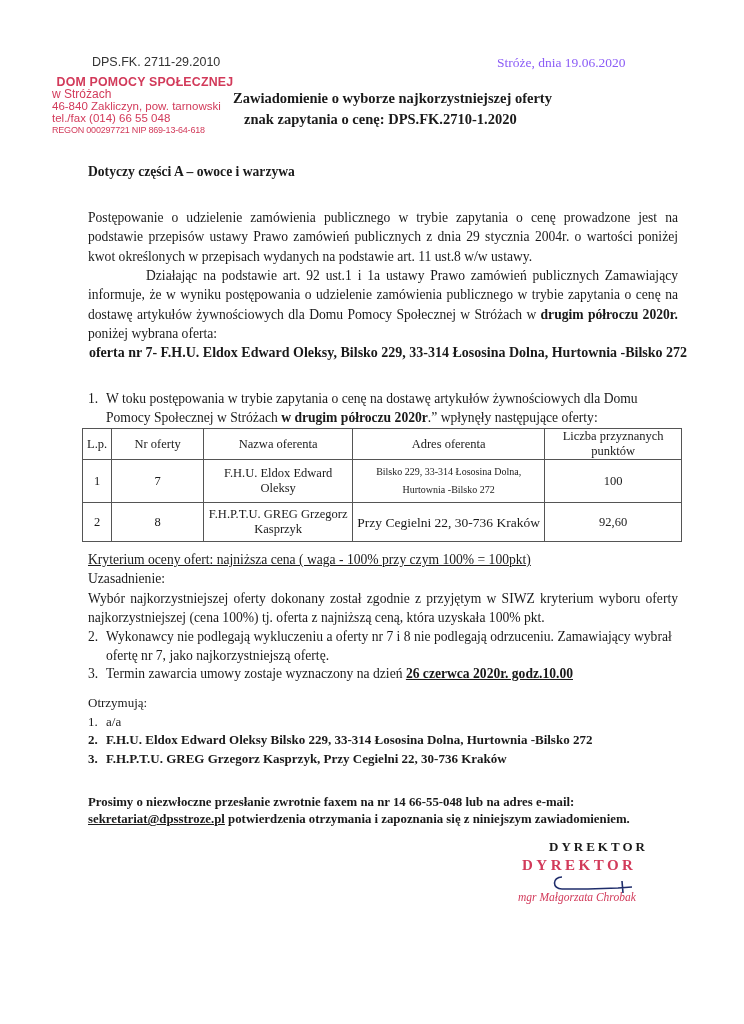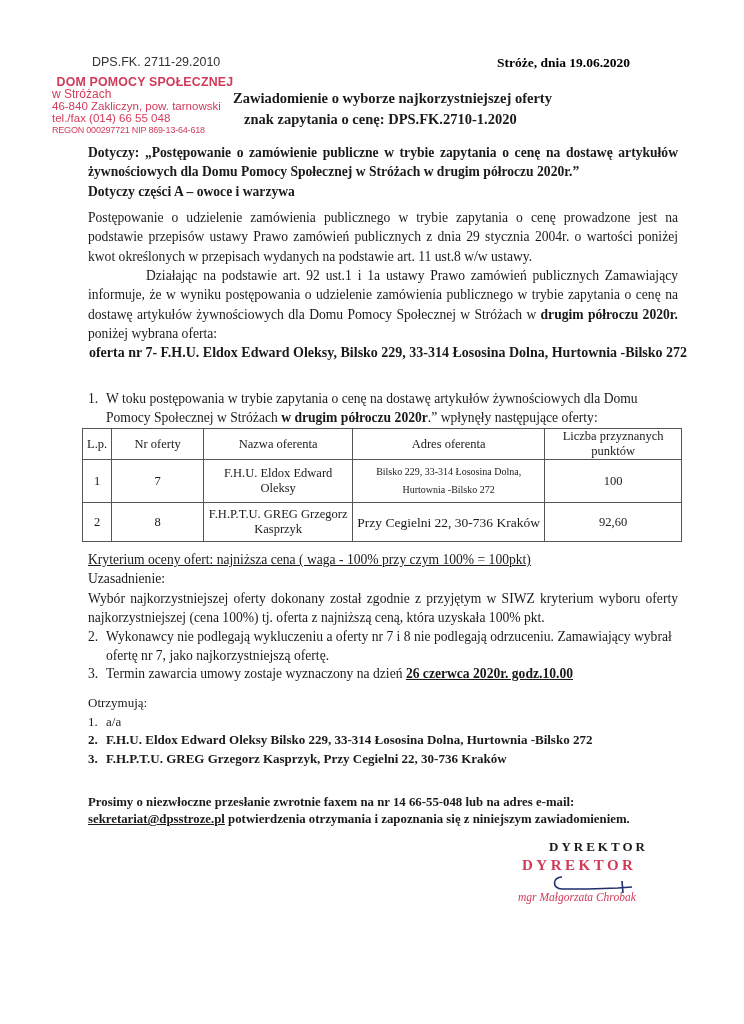--- a/index.html
+++ b/index.html
@@ -1,21 +1,21 @@
 <!DOCTYPE html>
 <html><head>
 <meta charset="utf-8">
 <style>
   html, body { margin: 0; padding: 0; background: #ffffff; }
   body { width: 744px; height: 1024px; position: relative; overflow: hidden;
          font-family: "Liberation Serif", serif; color: #1a1a1a; }
   .abs { position: absolute; white-space: nowrap; }
   .sans { font-family: "Liberation Sans", sans-serif; }
   .ref { left: 92px; top: 55px; font-size: 12.5px; color: #333; }
-  .date { left: 497px; top: 55px; font-size: 13.5px; color: #000000; font-weight: bold; }
+  .date { left: 497px; top: 55px; font-size: 13.5px; color: #8b5cf6; }
   .stamp { left: 52px; top: 76px; width: 182px; color: #d23a5a;
            font-family: "Liberation Sans", sans-serif; line-height: 12px; }
   .stamp .s1 { font-size: 13px; font-weight: bold; letter-spacing: 0.2px; transform: scaleX(0.95); display:block; }
   .stamp .s2 { font-size: 12px; display:block; }
   .stamp .s3 { font-size: 11.5px; display:block; }
   .stamp .s4 { font-size: 11.5px; display:block; }
   .stamp .s5 { font-size: 9px; display:block; letter-spacing: -0.2px; }
   .title1 { left: 233px; top: 90px; font-size: 14.5px; font-weight: bold; }
   .title2 { left: 244px; top: 111px; font-size: 14.5px; font-weight: bold; }
   .para { position: absolute; left: 88px; width: 590px; font-size: 13.6px; line-height: 19.3px; text-align: justify; }
@@ -53,21 +53,21 @@
     <span class="s2">w Stróżach</span>
     <span class="s3">46-840 Zakliczyn, pow. tarnowski</span>
     <span class="s4">tel./fax (014) 66 55 048</span>
     <span class="s5">REGON 000297721  NIP 869-13-64-618</span>
   </div>
 
   <div class="abs title1">Zawiadomienie o wyborze najkorzystniejszej oferty</div>
   <div class="abs title2">znak zapytania o cenę: DPS.FK.2710-1.2020</div>
 
   <div class="para subject">
-    <span>Dotyczy: „Postępowanie o zamówienie publiczne w trybie zapytania o cenę na dostawę artykułów żywnościowych dla Domu Pomocy Społecznej w Stróżach w drugim półroczu 2020r.”</span><br>
+    <br>
     <span>Dotyczy części A – owoce i warzywa</span>
   </div>
 
   <div class="para p1">Postępowanie o udzielenie zamówienia publicznego w trybie zapytania o cenę  prowadzone jest na podstawie przepisów ustawy Prawo zamówień publicznych z dnia 29 stycznia 2004r. o wartości poniżej kwot określonych w przepisach wydanych na podstawie  art. 11 ust.8 w/w ustawy.</div>
 
   <div class="para p2">
     <span>Działając na podstawie art. 92 ust.1 i 1a ustawy Prawo zamówień publicznych Zamawiający informuje, że w wyniku postępowania o udzielenie zamówienia publicznego w trybie zapytania o cenę na dostawę artykułów żywnościowych dla Domu Pomocy Społecznej w Stróżach w </span><span class="b">drugim półroczu 2020r.</span><span> poniżej wybrana oferta:</span>
   </div>
 
   <div class="offer">oferta nr 7- F.H.U. Eldox Edward Oleksy, Bilsko 229, 33-314 Łososina Dolna, Hurtownia -Bilsko 272</div>

